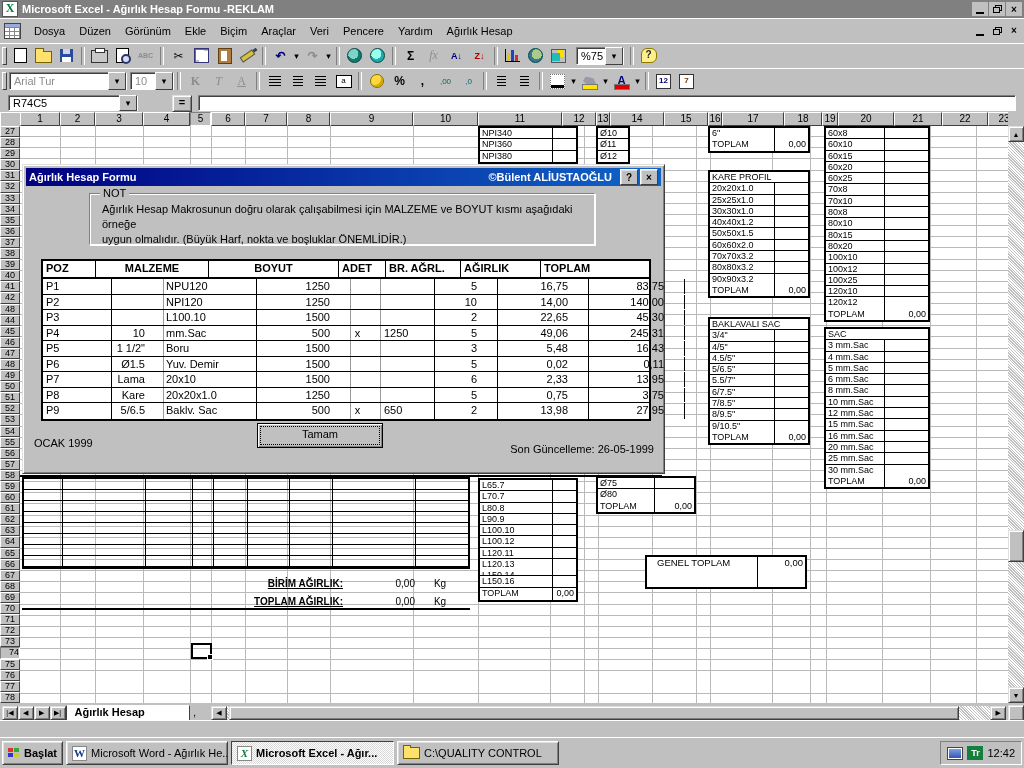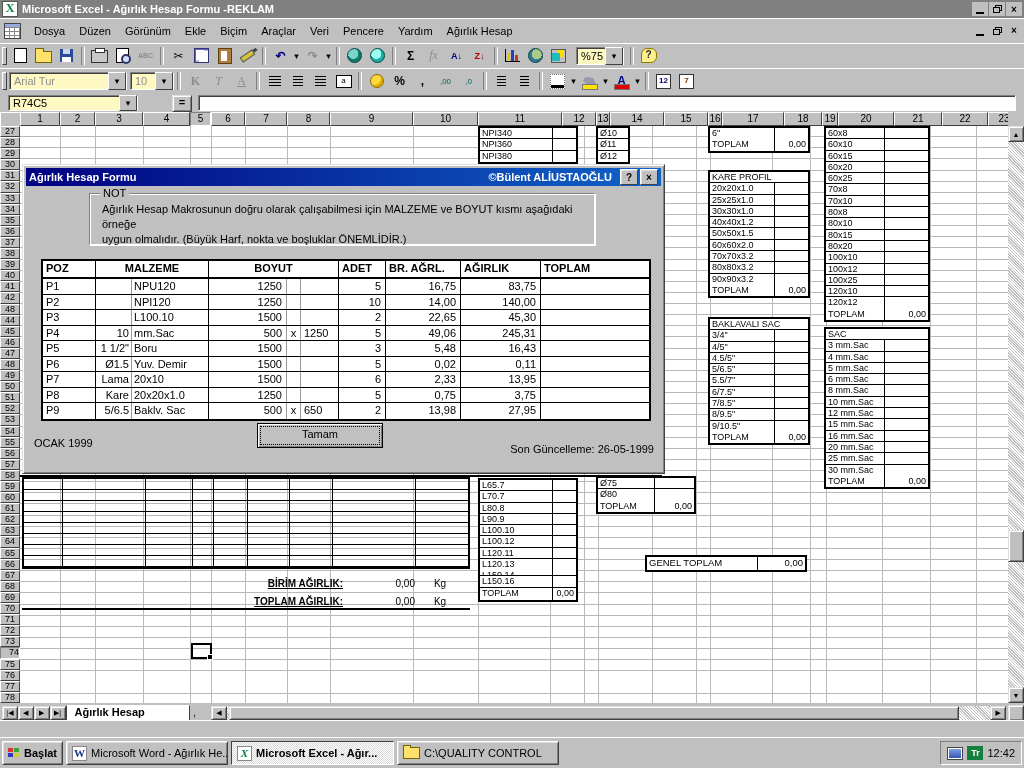--- a/index.html
+++ b/index.html
@@ -58,21 +58,21 @@
   .i-assist{width:14px;height:13px;background:#ffef8a;border:1px solid #8a7a00;border-radius:6px 6px 6px 0;color:#223;font-size:10px;font-weight:bold;text-align:center;line-height:12px;}
   .i-lines{width:12px;height:10px;background:repeating-linear-gradient(#000 0 1px,#0000 1px 3px);}
   .i-lines.c{width:10px;} .i-lines.r{width:11px;}
   .i-merge{width:14px;height:11px;border:1px solid #000;background:#fff;font-size:8px;text-align:center;line-height:10px;}
   .i-coin{width:12px;height:12px;border-radius:50%;background:#ffd83d;border:1px solid #8a6d00;box-shadow:inset -2px -2px 0 #d8a800;}
   .i-borders{width:13px;height:13px;border:1px dotted #777;background:#fff;box-shadow:inset 0 -3px 0 #000;}
   .i-fill{width:13px;height:9px;background:#99a;clip-path:polygon(20% 0,80% 20%,100% 80%,40% 100%,0 50%);}
   .barY{position:absolute;left:4px;bottom:2px;width:14px;height:4px;background:#ffe400;border:1px solid #777;}
   .barR{position:absolute;left:4px;bottom:2px;width:14px;height:4px;background:#e00000;border:1px solid #777;}
   .i-cal{width:13px;height:13px;background:#fff;border:1px solid #333;font-size:8px;font-weight:bold;text-align:center;line-height:12px;color:#007;}
-  .combo{height:18px;background:#fef9c3;border:1px solid;border-color:#808080 #fff #fff #808080;box-shadow:inset 1px 1px 0 #404040;display:flex;align-items:center;padding-left:4px;box-sizing:border-box;}
+  .combo{height:18px;background:#ffffff;border:1px solid;border-color:#808080 #fff #fff #808080;box-shadow:inset 1px 1px 0 #404040;display:flex;align-items:center;padding-left:4px;box-sizing:border-box;}
   .cba{width:16px;height:16px;background:#c0c0c0;margin-left:auto;display:flex;align-items:center;justify-content:center;border:1px solid;border-color:#fff #404040 #404040 #fff;}
   
   .fbar{left:0;top:94px;width:1024px;height:18px;background:#c0c0c0;display:flex;align-items:center;}
   
   .sheet{left:0;top:112px;width:1024px;height:593px;background:#c0c0c0;}
   .corner{left:0;top:0;width:20px;height:14px;background:#c0c0c0;}
   .colhdrs{left:20px;top:0;width:988px;height:14px;display:flex;overflow:hidden;}
   .colhdrs>div{flex:none;height:14px;box-sizing:border-box;background:#c0c0c0;border:1px solid;border-color:#fff #404040 #404040 #fff;font-size:10px;text-align:center;line-height:12px;}
   .colhdrs>div:nth-child(1){width:40px}.colhdrs>div:nth-child(2){width:35px}.colhdrs>div:nth-child(3){width:48px}
   .colhdrs>div:nth-child(4){width:47px}.colhdrs>div:nth-child(5){width:21px;border-color:#808080 #fff #fff #808080;}
@@ -147,21 +147,21 @@
   .dtitle{position:absolute;left:3px;top:3px;right:3px;height:18px;background:linear-gradient(90deg,#000080,#1064c8);display:flex;align-items:center;padding:0 3px;color:#fff;font-weight:bold;font-size:11px;}
   .dbtn{width:16px;height:14px;background:#c0c0c0;color:#000;border:1px solid;border-color:#fff #404040 #404040 #fff;box-shadow:inset 1px 1px 0 #dfdfdf;font-size:10px;font-weight:bold;display:flex;align-items:center;justify-content:center;margin-left:2px;flex:none;}
   .grp{position:absolute;left:66px;top:28px;width:504px;height:50px;border:1px solid;border-color:#808080 #fff #fff #808080;box-shadow:1px 1px 0 #fff,inset 1px 1px 0 #fff;}
   .grp .lbl{position:absolute;left:10px;top:-7px;background:#c0c0c0;padding:0 3px;font-size:11px;}
   .grp .txt{position:absolute;left:12px;top:8px;right:8px;font-size:11px;line-height:15px;}
   .dtable{position:absolute;left:18px;top:94px;width:606px;background:#fff;border:2px solid #000;box-sizing:content-box;font-size:11px;}
   .dhead{display:grid;grid-template-columns:52px 113px 130px 47px 75px 80px 109px;height:16px;border-bottom:2px solid #000;font-weight:bold;}
   .dhead>div{border-left:1px solid #000;line-height:15px;padding:0 3px;overflow:hidden;white-space:nowrap;}
   .dhead>div:first-child{border-left:0;}
   .dhead .ctr{text-align:center;}
-  .drow{display:grid;grid-template-columns:52px 36px 77px 78px 14px 38px 47px 75px 80px 109px;height:15.5px;box-sizing:border-box;border-bottom:1px solid #000;line-height:14px;}
+  .drow{display:grid;grid-template-columns:52px 36px 77px 78px 14px 38px 47px 75px 80px 109px;height:15.5px;box-sizing:border-box;border-bottom:1px solid #000;line-height:14px;gap:16px;}
   .drow:last-child{border-bottom:0;}
   .drow>span{overflow:hidden;white-space:nowrap;box-sizing:border-box;}
   .drow>span:nth-child(2){border-left:1px solid #000;text-align:right;padding-right:2px;}
   .drow>span:nth-child(3){border-left:1px solid #9a9a9a;padding-left:2px;}
   .drow>span:nth-child(4){border-left:1px solid #000;text-align:right;padding-right:4px;}
   .drow>span:nth-child(5){border-left:1px solid #9a9a9a;text-align:center;}
   .drow>span:nth-child(6){border-left:1px solid #9a9a9a;padding-left:3px;}
   .drow>span:nth-child(7){border-left:1px solid #000;text-align:right;padding-right:4px;}
   .drow>span:nth-child(8){border-left:1px solid #000;text-align:right;padding-right:4px;}
   .drow>span:nth-child(9){border-left:1px solid #000;text-align:right;padding-right:4px;}
@@ -639,21 +639,21 @@
         repeating-linear-gradient(#0000 0 10px,#000 10px 11px);"></div>
 
       <div class="abs ulb" style="left:150px;top:452px;width:173px;text-align:right;">BİRİM AĞIRLIK:</div>
       <div class="abs" style="left:300px;top:452px;width:95px;text-align:right;font-size:10px;">0,00</div>
       <div class="abs" style="left:400px;top:452px;width:40px;text-align:center;font-size:10px;">Kg</div>
       <div class="abs ulb" style="left:150px;top:470px;width:173px;text-align:right;">TOPLAM AĞIRLIK:</div>
       <div class="abs" style="left:300px;top:470px;width:95px;text-align:right;font-size:10px;">0,00</div>
       <div class="abs" style="left:400px;top:470px;width:40px;text-align:center;font-size:10px;">Kg</div>
       <div class="hl" style="left:2px;top:482px;width:448px;height:2px;"></div>
 
-      <div class="bx" style="left:625px;top:429px;width:162px;height:17px;">
+      <div class="bx" style="left:625px;top:429px;width:162px;height:34px;padding-left:8px;">
         <div class="vln" style="left:110px;"></div>
         <div class="r tp" style="font-size:9.5px;">
             <span>GENEL TOPLAM</span>
             <span class="v">0,00</span>
           </div>
       </div>
 
       <div class="abs" style="left:171px;top:517px;width:21px;height:16px;border:2px solid #000;box-sizing:border-box;">
         <div class="abs" style="right:-3px;bottom:-3px;width:4px;height:4px;background:#000;border:1px solid #fff;"></div>
       </div>

